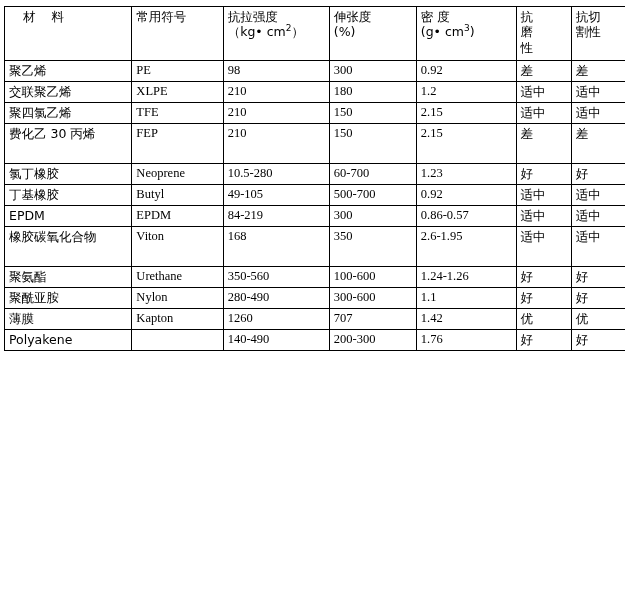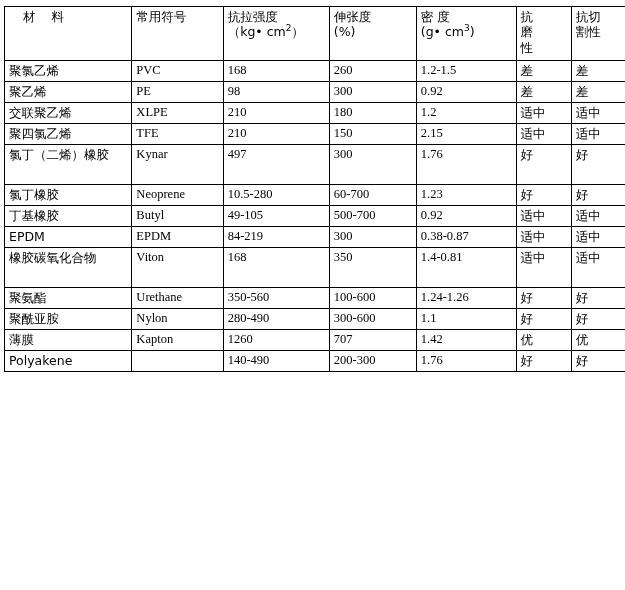--- a/index.html
+++ b/index.html
@@ -129,29 +129,20 @@
           <span class="hdr-line">性</span>
         </td>
         <td class="cn">
           <span class="hdr-line">抗切</span>
           <span class="hdr-line">割性</span>
         </td>
       </tr>
     </thead>
     <tbody id="table-body">
         <tr>
-          <td class="cn">聚氯乙烯</td>
-          <td class="lat">PVC</td>
-          <td class="lat">168</td>
-          <td class="lat">260</td>
-          <td class="lat">1.2-1.5</td>
-          <td class="cn">差</td>
-          <td class="cn">差</td>
-        </tr>
-        <tr>
           <td class="cn">聚乙烯</td>
           <td class="lat">PE</td>
           <td class="lat">98</td>
           <td class="lat">300</td>
           <td class="lat">0.92</td>
           <td class="cn">差</td>
           <td class="cn">差</td>
         </tr>
         <tr>
           <td class="cn">交联聚乙烯</td>
@@ -165,27 +156,27 @@
         <tr>
           <td class="cn">聚四氯乙烯</td>
           <td class="lat">TFE</td>
           <td class="lat">210</td>
           <td class="lat">150</td>
           <td class="lat">2.15</td>
           <td class="cn">适中</td>
           <td class="cn">适中</td>
         </tr>
         <tr>
-          <td class="cn tall-2">氯丁（二烯）橡胶</td>
-          <td class="lat tall-2">Kynar</td>
-          <td class="lat tall-2">497</td>
-          <td class="lat tall-2">300</td>
-          <td class="lat tall-2">1.76</td>
-          <td class="cn tall-2">好</td>
-          <td class="cn tall-2">好</td>
+          <td class="cn tall-2">费化乙 30 丙烯</td>
+          <td class="lat tall-2">FEP</td>
+          <td class="lat tall-2">210</td>
+          <td class="lat tall-2">150</td>
+          <td class="lat tall-2">2.15</td>
+          <td class="cn tall-2">差</td>
+          <td class="cn tall-2">差</td>
         </tr>
         <tr>
           <td class="cn">氯丁橡胶</td>
           <td class="lat">Neoprene</td>
           <td class="lat">10.5-280</td>
           <td class="lat">60-700</td>
           <td class="lat">1.23</td>
           <td class="cn">好</td>
           <td class="cn">好</td>
         </tr>
@@ -196,30 +187,30 @@
           <td class="lat">500-700</td>
           <td class="lat">0.92</td>
           <td class="cn">适中</td>
           <td class="cn">适中</td>
         </tr>
         <tr>
           <td class="cn">EPDM</td>
           <td class="lat">EPDM</td>
           <td class="lat">84-219</td>
           <td class="lat">300</td>
-          <td class="lat">0.38-0.87</td>
+          <td class="lat">0.86-0.57</td>
           <td class="cn">适中</td>
           <td class="cn">适中</td>
         </tr>
         <tr>
           <td class="cn tall-2">橡胶碳氧化合物</td>
           <td class="lat tall-2">Viton</td>
           <td class="lat tall-2">168</td>
           <td class="lat tall-2">350</td>
-          <td class="lat tall-2">1.4-0.81</td>
+          <td class="lat tall-2">2.6-1.95</td>
           <td class="cn tall-2">适中</td>
           <td class="cn tall-2">适中</td>
         </tr>
         <tr>
           <td class="cn">聚氨酯</td>
           <td class="lat">Urethane</td>
           <td class="lat">350-560</td>
           <td class="lat">100-600</td>
           <td class="lat">1.24-1.26</td>
           <td class="cn">好</td>

